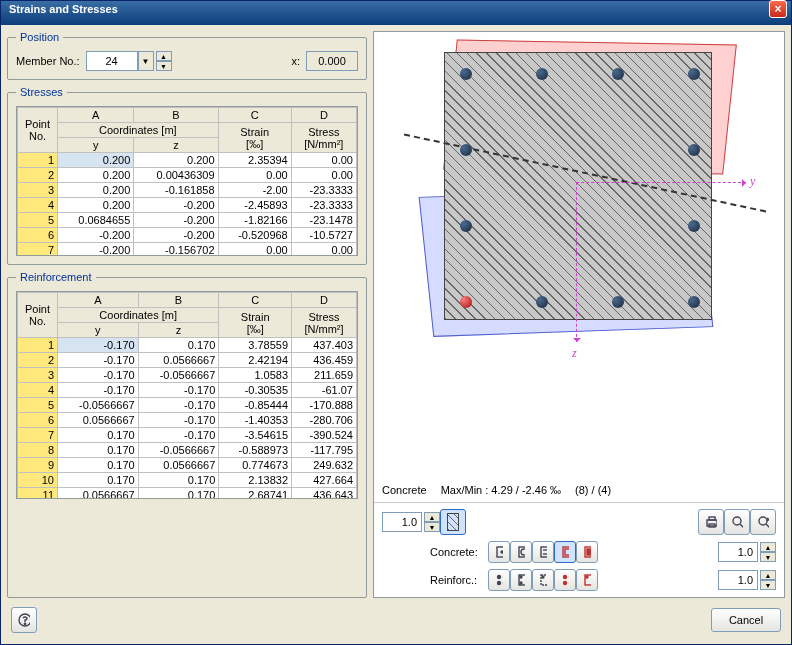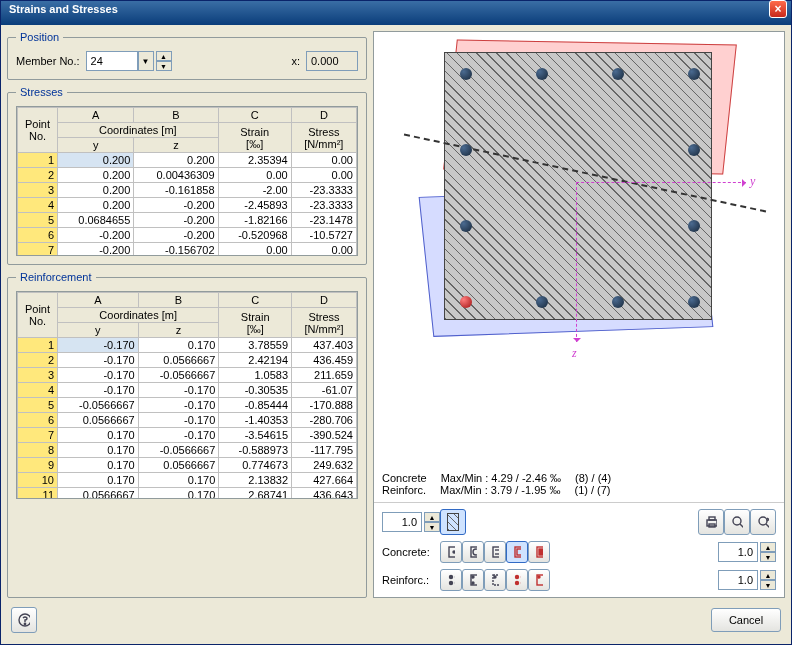--- a/index.html
+++ b/index.html
@@ -9,21 +9,21 @@
   .titlebar-close { width: 18px; height: 18px; background: linear-gradient(to bottom, #ff6b4a, #c8291c); border: 1px solid #fff; border-radius: 3px; display: flex; align-items: center; justify-content: center; font-weight: bold; font-size: 12px; cursor: pointer; }
   .body { position: absolute; top: 24px; left: 0; right: 0; bottom: 0; padding: 6px; display: flex; flex-direction: column; gap: 4px; }
   .main-row { flex: 1; display: flex; gap: 6px; }
   .left-col { width: 360px; display: flex; flex-direction: column; gap: 6px; }
   .right-col { flex: 1; border: 1px solid #919b9c; background: #fff; position: relative; display: flex; flex-direction: column; }
   fieldset { border: 1px solid #919b9c; border-radius: 2px; padding: 8px; background: #ece9d8; margin: 0; }
   legend { color: #003399; padding: 0 4px; }
   .pos-row { display: flex; align-items: center; gap: 6px; }
   .pos-row label { flex: none; }
   .num-input { display: inline-flex; align-items: center; }
-  .num-input input { width: 52px; height: 20px; border: 1px solid #7f9db9; text-align: left; padding: 0 4px; background: #fff; }
+  .num-input input { width: 52px; height: 20px; border: 1px solid #7f9db9; text-align: center; padding: 0 4px; background: #fff; }
   .num-input input[readonly] { background: #ece9d8; }
   .spin { display: flex; flex-direction: column; margin-left: 2px; }
   .spin button { width: 16px; height: 10px; border: 1px solid #7f9db9; background: #ece9d8; padding: 0; font-size: 7px; line-height: 7px; cursor: pointer; }
   .combo-btn { width: 16px; height: 20px; border: 1px solid #7f9db9; background: #ece9d8; font-size: 8px; cursor: pointer; padding: 0; }
   table.grid { border-collapse: collapse; width: 100%; background: #fff; }
   table.grid th, table.grid td { border: 1px solid #c0c0c0; height: 15px; padding: 0 3px; text-align: right; white-space: nowrap; }
   table.grid th { background: #ece9d8; font-weight: normal; text-align: center; }
   th.col-letter { background: #ffe87c; }
   td.rownum { background: #ffe87c; text-align: center; width: 40px; }
   td.sel { background: #d6e4f2; }
@@ -44,21 +44,21 @@
   .neutral-axis { position: absolute; left: 20px; top: 140px; width: 370px; height: 0; border-top: 2px dashed #333; transform: rotate(12deg); }
   .axis-y { position: absolute; left: 196px; top: 150px; width: 170px; height: 0; border-top: 1px dashed #d040d0; }
   .axis-y::after { content: ''; position: absolute; right: -4px; top: -4px; border: 4px solid transparent; border-left-color: #d040d0; }
   .axis-z { position: absolute; left: 196px; top: 150px; width: 0; height: 160px; border-left: 1px dashed #d040d0; }
   .axis-z::after { content: ''; position: absolute; left: -4px; bottom: -4px; border: 4px solid transparent; border-top-color: #d040d0; }
   .axis-label { position: absolute; color: #d040d0; font-style: italic; font-family: 'Times New Roman', serif; font-size: 12px; }
   .maxmin { padding: 2px 8px 6px 8px; font-size: 10px; }
   .maxmin-row { display: flex; gap: 14px; }
   .controls { border-top: 1px solid #ccc; padding: 6px 8px; display:flex; flex-direction:column; gap:6px; }
   .ctrl-row { display: flex; align-items: center; }
-  .ctrl-row .label { width: 58px; }
+  .ctrl-row .label { width: 58px; margin-left: 48px; }
   .spacer { flex: 1; }
   .scale-input { width: 40px; height: 20px; border: 1px solid #7f9db9; text-align: right; padding-right: 4px; }
   .hatch-swatch { width: 18px; height: 18px; background-image: repeating-linear-gradient(45deg, #666 0, #666 1px, transparent 1px, transparent 5px); border: 1px solid #444; }
   svg.ico { width: 14px; height: 14px; stroke: #445; stroke-width: 1.4; fill: none; }
 </style>
 </head>
 <body>
 
 <div class="dialog">
   <div class="titlebar">
@@ -295,25 +295,20 @@
           <div class="rebar" style="left:156px; top:264px;"></div>
           <div class="rebar" style="left:232px; top:264px;"></div>
           <div class="rebar" style="left:308px; top:264px;"></div>
         </div>
         <div class="maxmin">
           <div class="maxmin-row">
             <span>Concrete</span>
             <span>Max/Min :  4.29 / -2.46 ‰</span>
             <span>(8) / (4)</span>
           </div>
-          <div class="maxmin-row">
-            <span>Reinforc.</span>
-            <span>Max/Min :  3.79 / -1.95 ‰</span>
-            <span>(1) / (7)</span>
-          </div>
         </div>
         <div class="controls">
           <div class="ctrl-row">
             <input class="scale-input" value="1.0" style="">
             <div class="spin">
                 <button>▲</button>
                 <button>▼</button>
               </div>
             <button class="btn-icon active">
                 <span class="hatch-swatch"></span>

